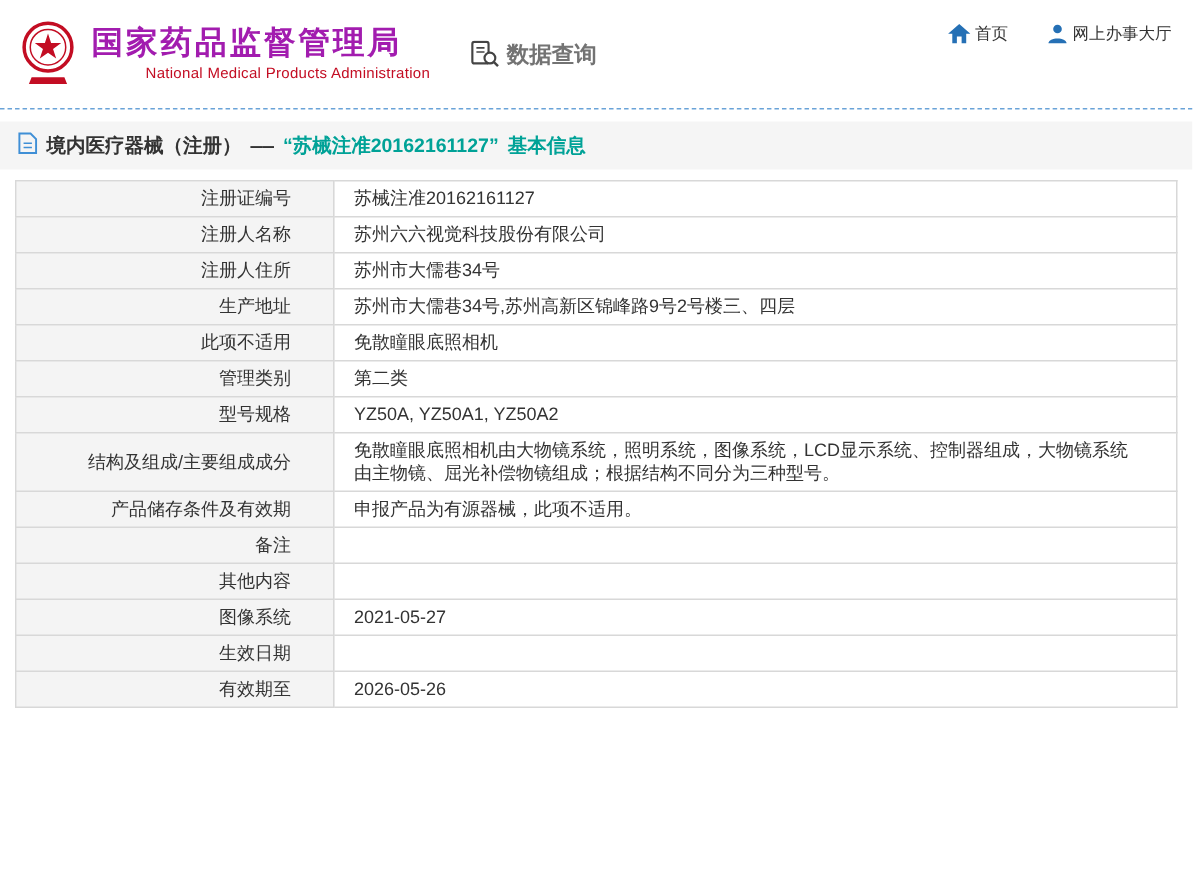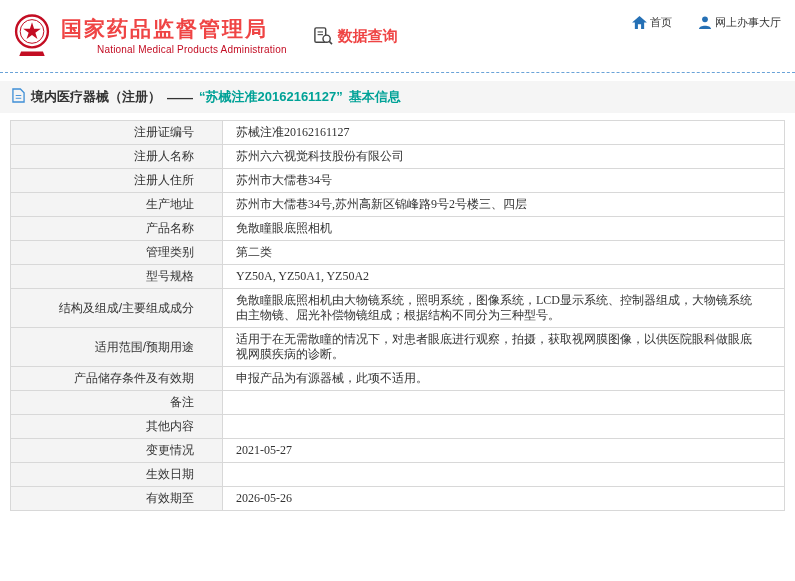--- a/index.html
+++ b/index.html
@@ -5,39 +5,39 @@
   * { box-sizing: border-box; }
   html,body { margin:0; padding:0; }
   body {
     width:795px; height:581px; overflow:hidden;
     background:#ffffff; color:#333;
     font-family:"Liberation Sans", sans-serif;
   }
   
   .header { position:relative; display:flex; align-items:center; height:72px; padding:0 12px; }
   .emblem { width:40px; height:46px; flex:0 0 auto; margin-right:9px; }
-  .agency-cn { color:#ef4444; font-size:21px; font-weight:bold; letter-spacing:2px; line-height:1.1; }
+  .agency-cn { color:#a21caf; font-size:21px; font-weight:bold; letter-spacing:2px; line-height:1.1; }
   .agency-en { color:#c30d23; font-size:10px; margin-top:4px; letter-spacing:.2px;padding-left:36px; }
-  .section { display:flex; align-items:center; gap:5px; margin-left:26px; font-size:15px; font-weight:bold; color:#ef4444; }
+  .section { display:flex; align-items:center; gap:5px; margin-left:26px; font-size:15px; font-weight:bold; color:#737373; }
   .nav { position:absolute; right:14px; top:15px; display:flex; gap:26px; }
   .nav-item { display:flex; align-items:center; gap:3px; font-size:11px; color:#333; cursor:pointer; }
   .nav-icon svg { display:block; }
   
   .sep { border-top:1px dashed #6aa3d8; height:0; }
   
   .title-bar { background:#f5f5f5; height:32px; display:flex; align-items:center; gap:6px;
                padding:0 12px; font-size:13px; font-weight:bold; margin-top:8px; }
-  .t-prefix, .t-dash { color:#333; }
+  .t-prefix, .t-dash { color:#333;font-family:Liberation Mono, monospace; }
   .t-highlight, .t-suffix { color:#00a297; }
   
   .info-table { border-collapse:collapse; width:calc(100% - 20px); margin:7px 10px 0 10px;
                 font-size:12px; table-layout:fixed; }
   .info-table th, .info-table td { border:1px solid #d8d8d8; line-height:15px; padding:4px 28px; vertical-align:middle; }
   th.label-cell { background:#f4f4f4; width:212px; text-align:right; font-weight:normal; color:#333; }
-  td.value-cell { text-align:left; color:#333; padding-left:13px;font-family:Liberation Serif, serif; }
+  td.value-cell { text-align:left; color:#333; padding-left:13px; }
   td.value-cell:empty::before { content:"\00a0"; }
 </style>
 </head>
 <body>
 
 <header class="header">
   <div class="emblem">
     <svg viewBox="0 0 44 50" width="40" height="46" aria-hidden="true">
       <circle cx="22" cy="20" r="17.5" fill="none" stroke="#c30d23" stroke-width="2.6"></circle>
       <circle cx="22" cy="20" r="13" fill="none" stroke="#c30d23" stroke-width="1.1"></circle>
@@ -114,63 +114,59 @@
     <th class="label-cell"><span>注册人住所</span></th>
     <td class="value-cell">苏州市大儒巷34号</td>
   </tr>
 
   <tr>
     <th class="label-cell"><span>生产地址</span></th>
     <td class="value-cell">苏州市大儒巷34号,苏州高新区锦峰路9号2号楼三、四层</td>
   </tr>
 
   <tr>
-    <th class="label-cell"><span>产品名称</span></th>
+    <th class="label-cell"><span>此项不适用</span></th>
     <td class="value-cell">免散瞳眼底照相机</td>
   </tr>
 
   <tr>
     <th class="label-cell"><span>管理类别</span></th>
     <td class="value-cell">第二类</td>
   </tr>
 
   <tr>
     <th class="label-cell"><span>型号规格</span></th>
     <td class="value-cell">YZ50A, YZ50A1, YZ50A2</td>
   </tr>
 
   <tr>
     <th class="label-cell"><span>结构及组成/主要组成成分</span></th>
     <td class="value-cell">免散瞳眼底照相机由大物镜系统，照明系统，图像系统，LCD显示系统、控制器组成，大物镜系统由主物镜、屈光补偿物镜组成；根据结构不同分为三种型号。</td>
   </tr>
 
-  <tr>
-    <th class="label-cell"><span>适用范围/预期用途</span></th>
-    <td class="value-cell">适用于在无需散瞳的情况下，对患者眼底进行观察，拍摄，获取视网膜图像，以供医院眼科做眼底视网膜疾病的诊断。</td>
-  </tr>
 
   <tr>
     <th class="label-cell"><span>产品储存条件及有效期</span></th>
     <td class="value-cell">申报产品为有源器械，此项不适用。</td>
   </tr>
 
 
   <tr>
     <th class="label-cell"><span>备注</span></th>
     <td class="value-cell"></td>
   </tr>
 
   <tr>
     <th class="label-cell"><span>其他内容</span></th>
     <td class="value-cell"></td>
   </tr>
 
 
   <tr>
-    <th class="label-cell"><span>变更情况</span></th>
+    <th class="label-cell"><span>图像系统</span></th>
     <td class="value-cell">2021-05-27</td>
   </tr>
 
   <tr>
     <th class="label-cell"><span>生效日期</span></th>
     <td class="value-cell"></td>
   </tr>
 
   <tr>
     <th class="label-cell"><span>有效期至</span></th>

